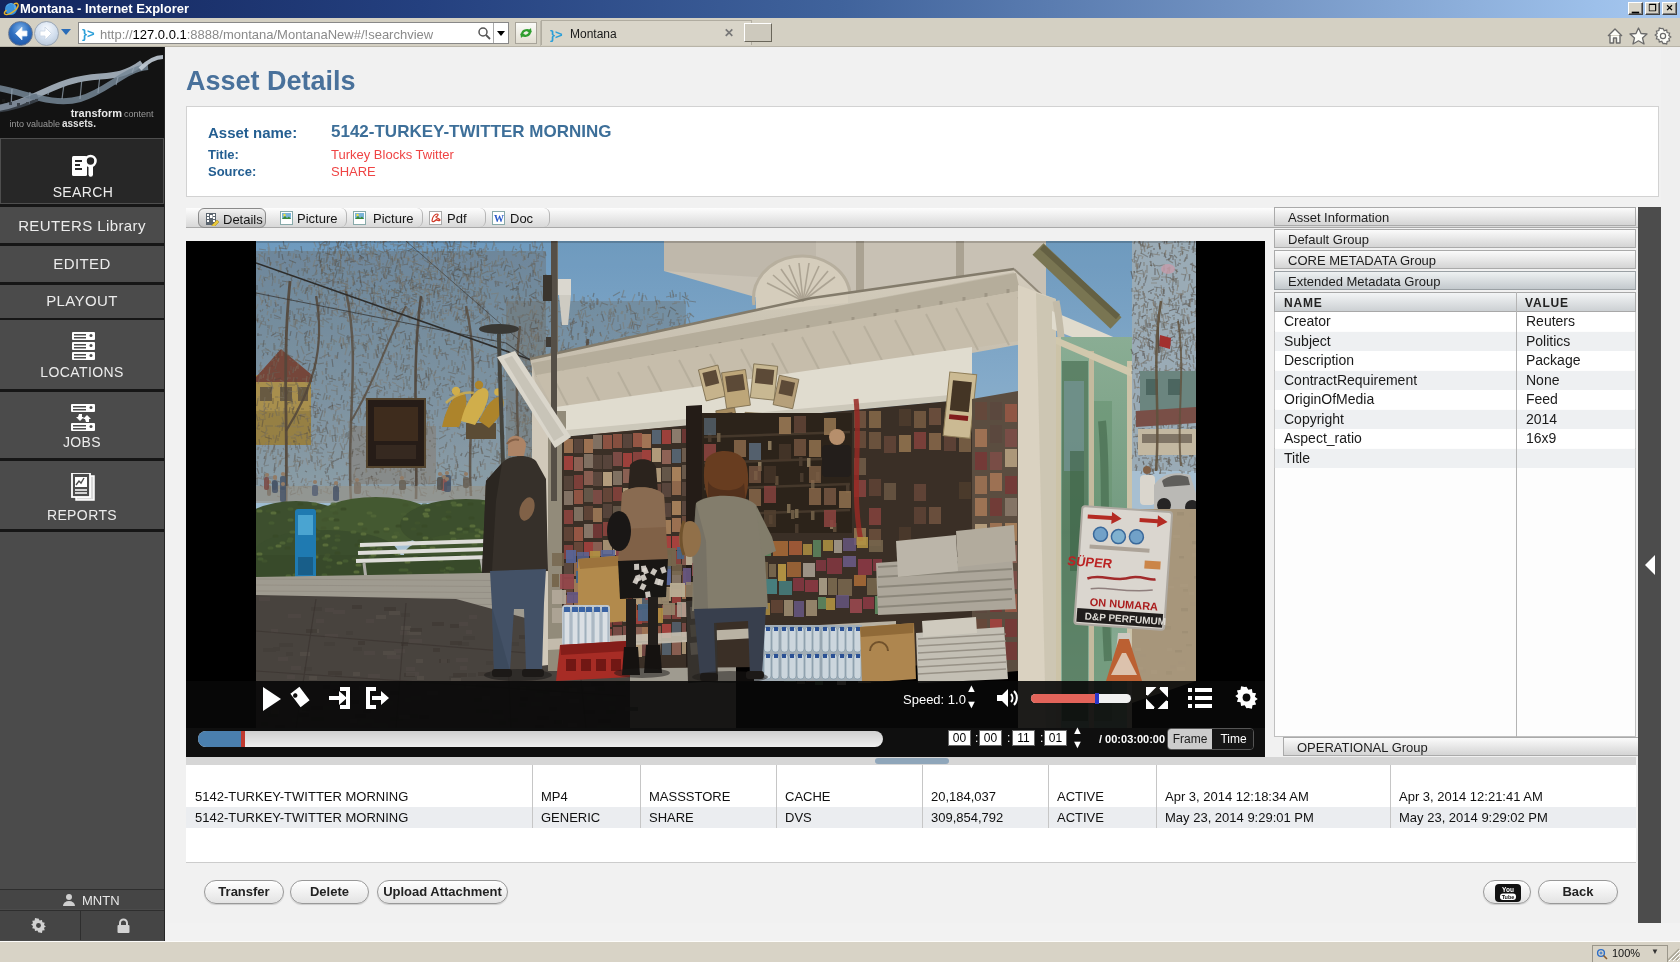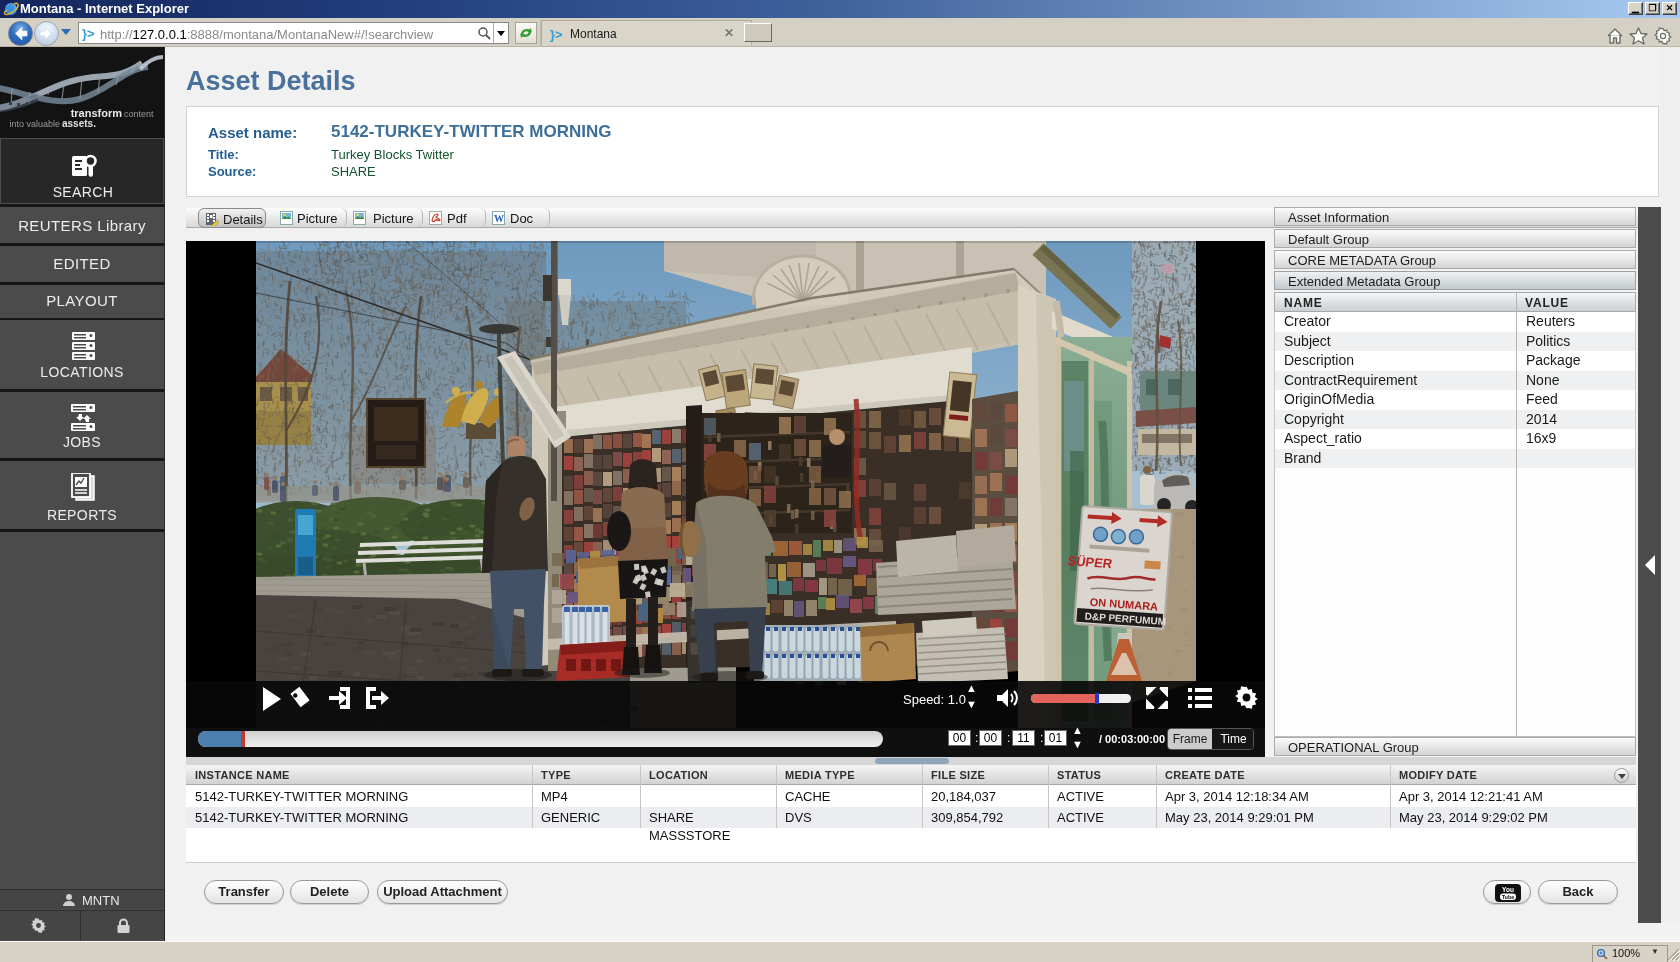--- a/index.html
+++ b/index.html
@@ -52,21 +52,21 @@
 #bjobs { top:345px; height:66px; }
 #breports { top:414px; height:68px; }
 #mntnrow { left:0; top:842px; width:164px; height:20px; background:#454545; border-top:1px solid #2e2e2e; color:#e8e8e8; font-size:13px; }
 #botrow { left:0; top:863px; width:164px; height:30px; background:#454545; border-top:1px solid #2e2e2e; }
 #botdiv { left:80px; top:864px; width:1px; height:29px; background:#2e2e2e; }
 
 
 #pagetitle { left:186px; top:66px; font-size:27px; font-weight:bold; color:#49719b; }
 #headpanel { left:186px; top:106px; width:1473px; height:91px; background:#fff; border:1px solid #d2d2d2; }
 .hlbl { position:absolute; left:21px; font-weight:bold; color:#235e91; }
-.hval { position:absolute; left:144px; color:#14532d; }
+.hval { position:absolute; left:144px; color:#ef4444; }
 #tabstrip { left:186px; top:208px; width:1473px; height:20px; background:linear-gradient(#fdfdfd,#d8d8d8); border-bottom:1px solid #aaa; }
 .ftab { position:absolute; top:0; height:19px; font-size:13px; color:#151515; border-right:1px solid #b6b6b6;border-radius:6px; }
 .ftab .ticon { position:absolute; left:6px; top:3px; }
 .ftab .ttext { position:absolute; top:3px; }
 #tabactive { background:linear-gradient(#f2f2f2,#bfbfbf); border:1px solid #8a8a8a; height:20px; }
 
 
 #vidbox { left:186px; top:241px; width:1079px; height:516px; background:#000; }
 #vidpic { left:70px; top:0; width:940px; height:487px; }
 #ctrlbar { left:0; top:440px; width:1079px; height:47px; background:rgba(8,8,8,0.9); }
@@ -1404,35 +1404,24 @@
           <div id="ftframe">Frame</div>
           <div id="fttime">Time</div>
         </div>
     </div>
   </div>
 
   <div id="hscroll" class="abs">
       <div id="hthumb" class="abs"></div>
     </div>
   <div id="btable" class="abs">
-    <div id="bthead">
-      <div class="th" style="left:9px;">INSTANCE NAME</div>
-      <div class="th" style="left:355px;">TYPE</div>
-      <div class="th" style="left:463px;">LOCATION</div>
-      <div class="th" style="left:599px;">MEDIA TYPE</div>
-      <div class="th" style="left:745px;">FILE SIZE</div>
-      <div class="th" style="left:871px;">STATUS</div>
-      <div class="th" style="left:979px;">CREATE DATE</div>
-      <div class="th" style="left:1213px;">MODIFY DATE</div>
-      <div id="btdrop"></div>
-    </div>
     <div class="btrow" style="top:21px;background:#fff;">
       <div class="btcell" style="left:9px;">5142-TURKEY-TWITTER MORNING</div>
       <div class="btcell" style="left:355px;">MP4</div>
-      <div class="btcell" style="left:463px;margin-top:39px;">MASSSTORE</div>
+      <div class="btcell" style="left:463px;">MASSSTORE</div>
       <div class="btcell" style="left:599px;">CACHE</div>
       <div class="btcell" style="left:745px;">20,184,037</div>
       <div class="btcell" style="left:871px;">ACTIVE</div>
       <div class="btcell" style="left:979px;">Apr 3, 2014 12:18:34 AM</div>
       <div class="btcell" style="left:1213px;">Apr 3, 2014 12:21:41 AM</div>
     </div>
     <div class="btrow" style="top:42px;background:#ebedf0;">
       <div class="btcell" style="left:9px;">5142-TURKEY-TWITTER MORNING</div>
       <div class="btcell" style="left:355px;">GENERIC</div>
       <div class="btcell" style="left:463px;">SHARE</div>
@@ -1483,24 +1472,24 @@
       </div>
     <div class="mrow" style="top:203px;background:#eef0f2;">
         <div class="mname">Copyright</div>
         <div class="mval">2014</div>
       </div>
     <div class="mrow" style="top:222px;background:#fff;">
         <div class="mname">Aspect_ratio</div>
         <div class="mval">16x9</div>
       </div>
     <div class="mrow" style="top:242px;background:#eef0f2;">
-        <div class="mname">Brand</div>
+        <div class="mname">Title</div>
       </div>
     <div id="mdiv"></div>
-    <div class="acc" style="top:530px;">OPERATIONAL Group</div>
+    <div class="acc" style="top:530px;margin-left:9px;">OPERATIONAL Group</div>
   </div>
   <div id="darkstrip" class="abs">
     <svg class="abs" style="left:3px;top:346px;" width="16" height="24" viewBox="0 0 16 24">
       <path d="M14 2 L4 12 L14 22 Z" fill="#fff"></path>
     </svg>
   </div>
   <div id="rgutter" class="abs"></div>
 
   <div class="gbtn" style="left:204px;width:80px;line-height:22px;">Transfer</div>
   <div class="gbtn" style="left:290px;width:79px;line-height:22px;">Delete</div>

